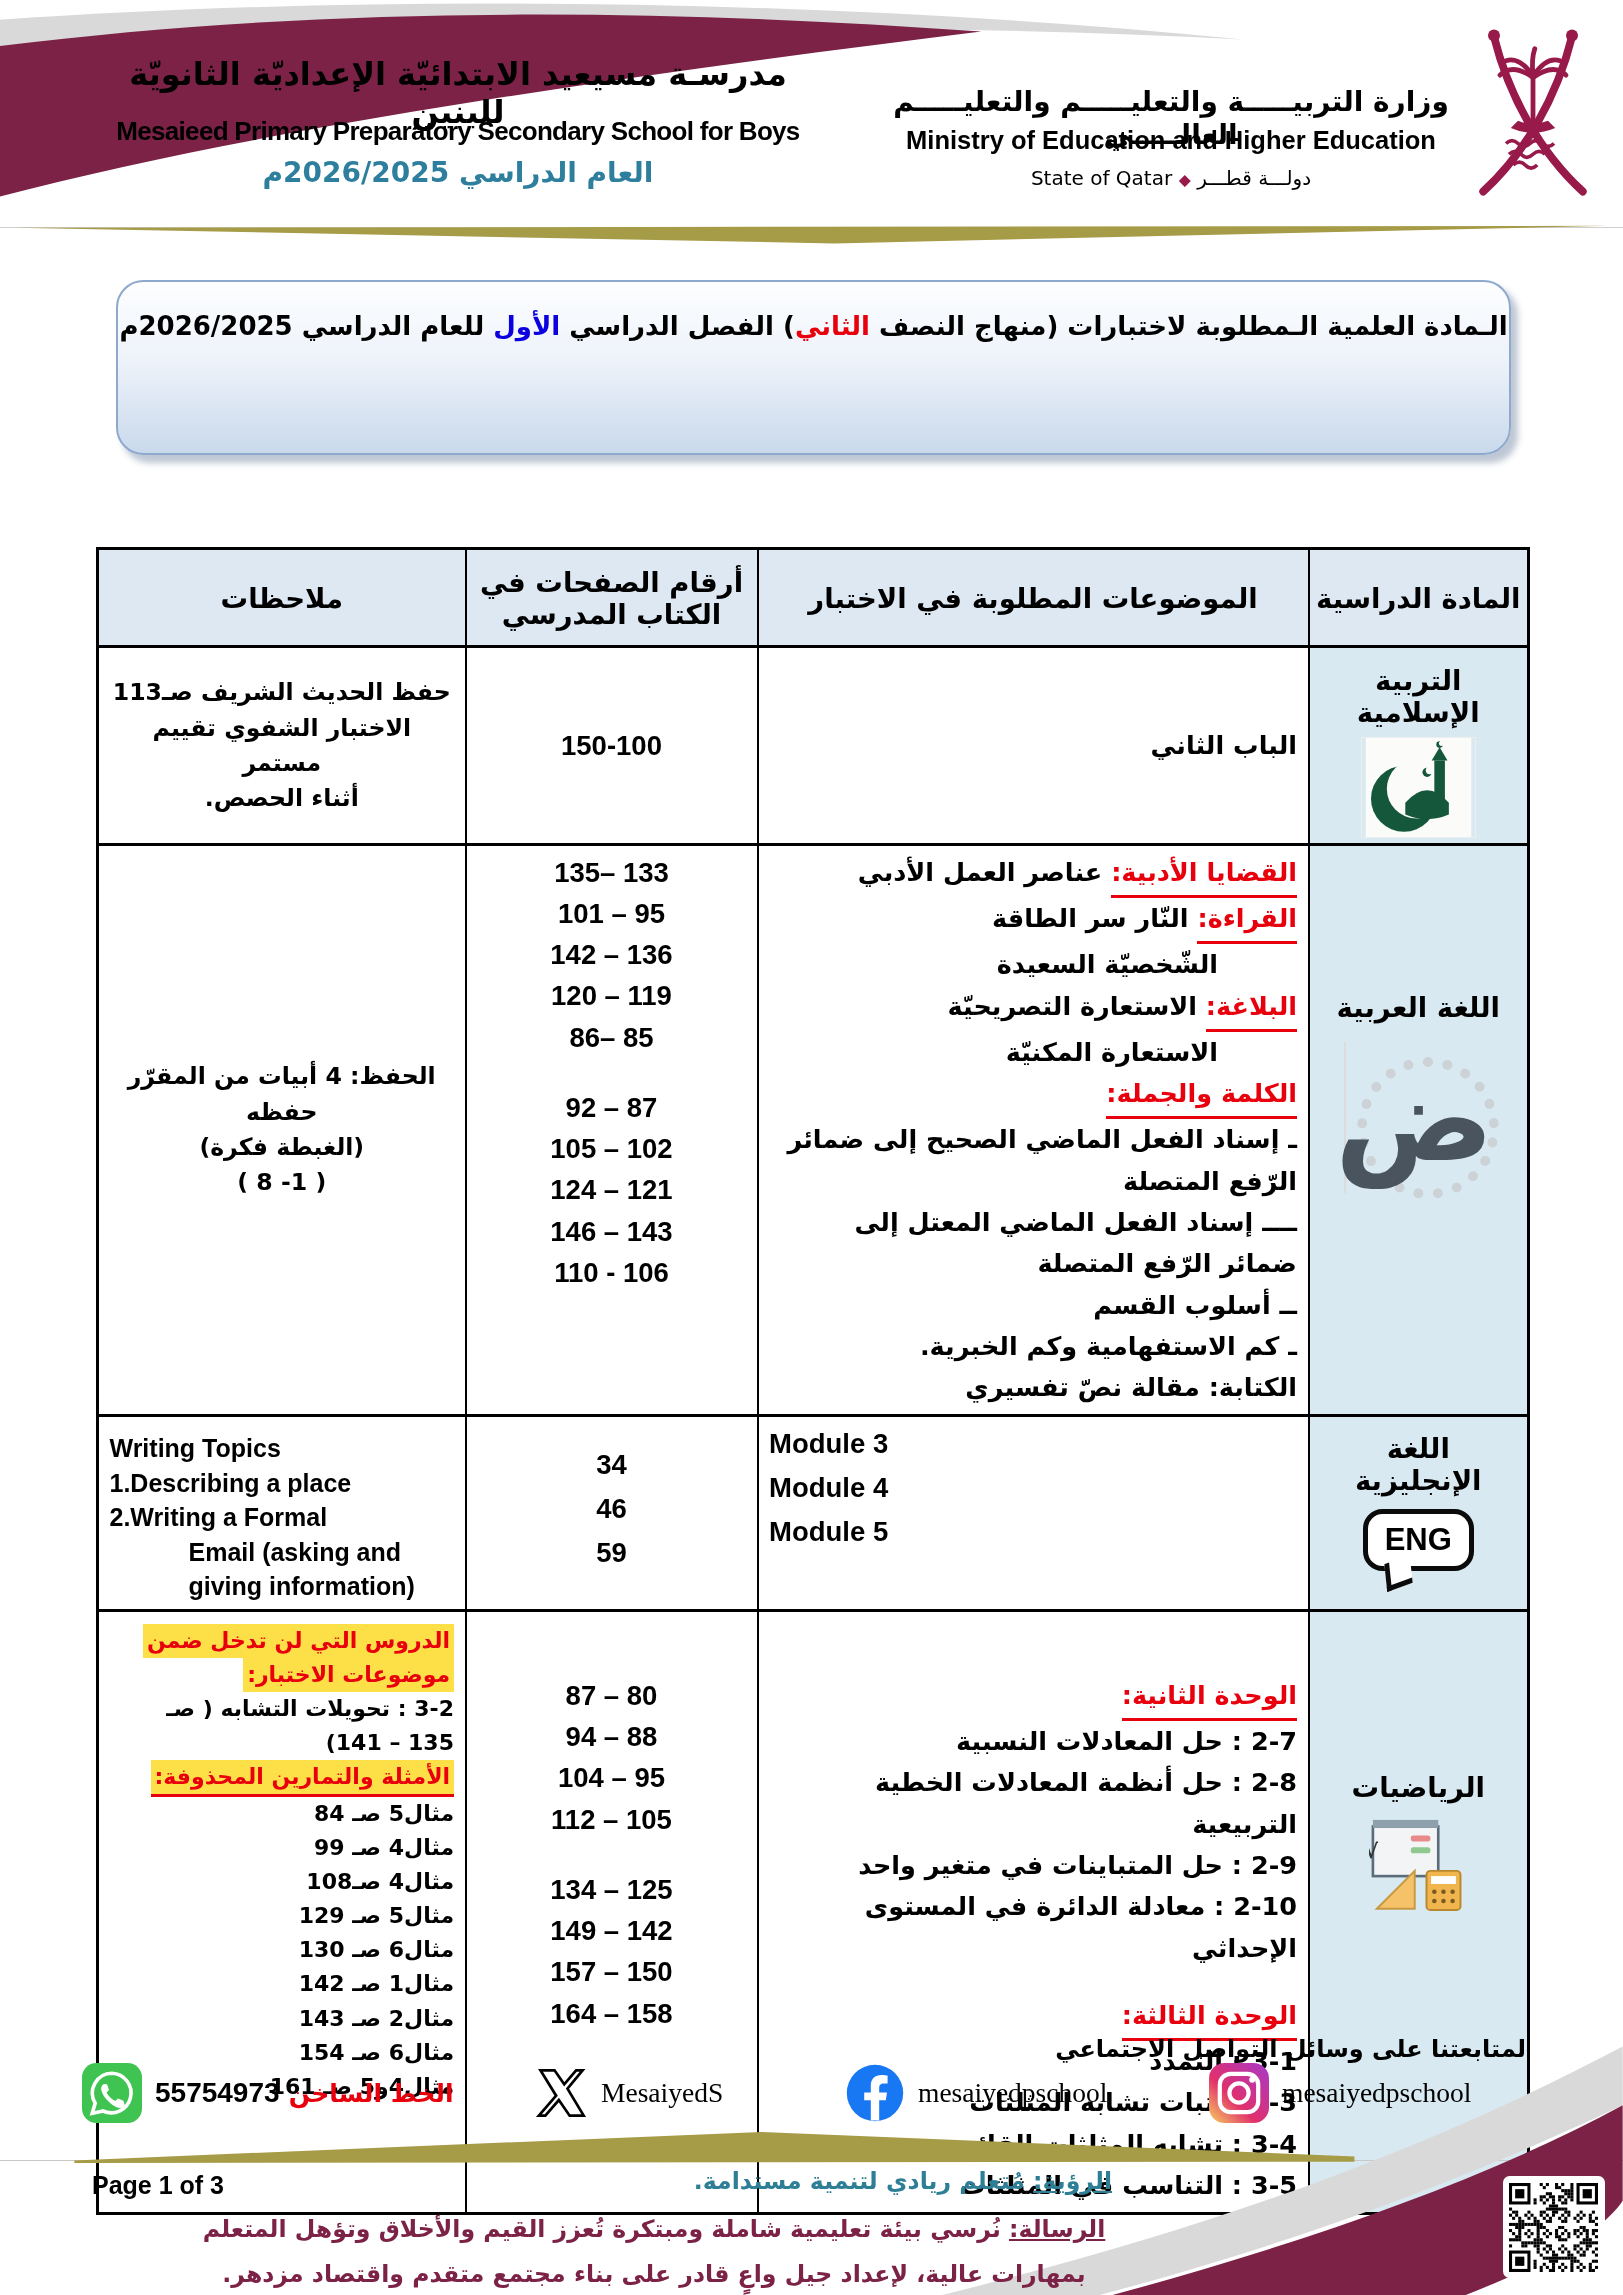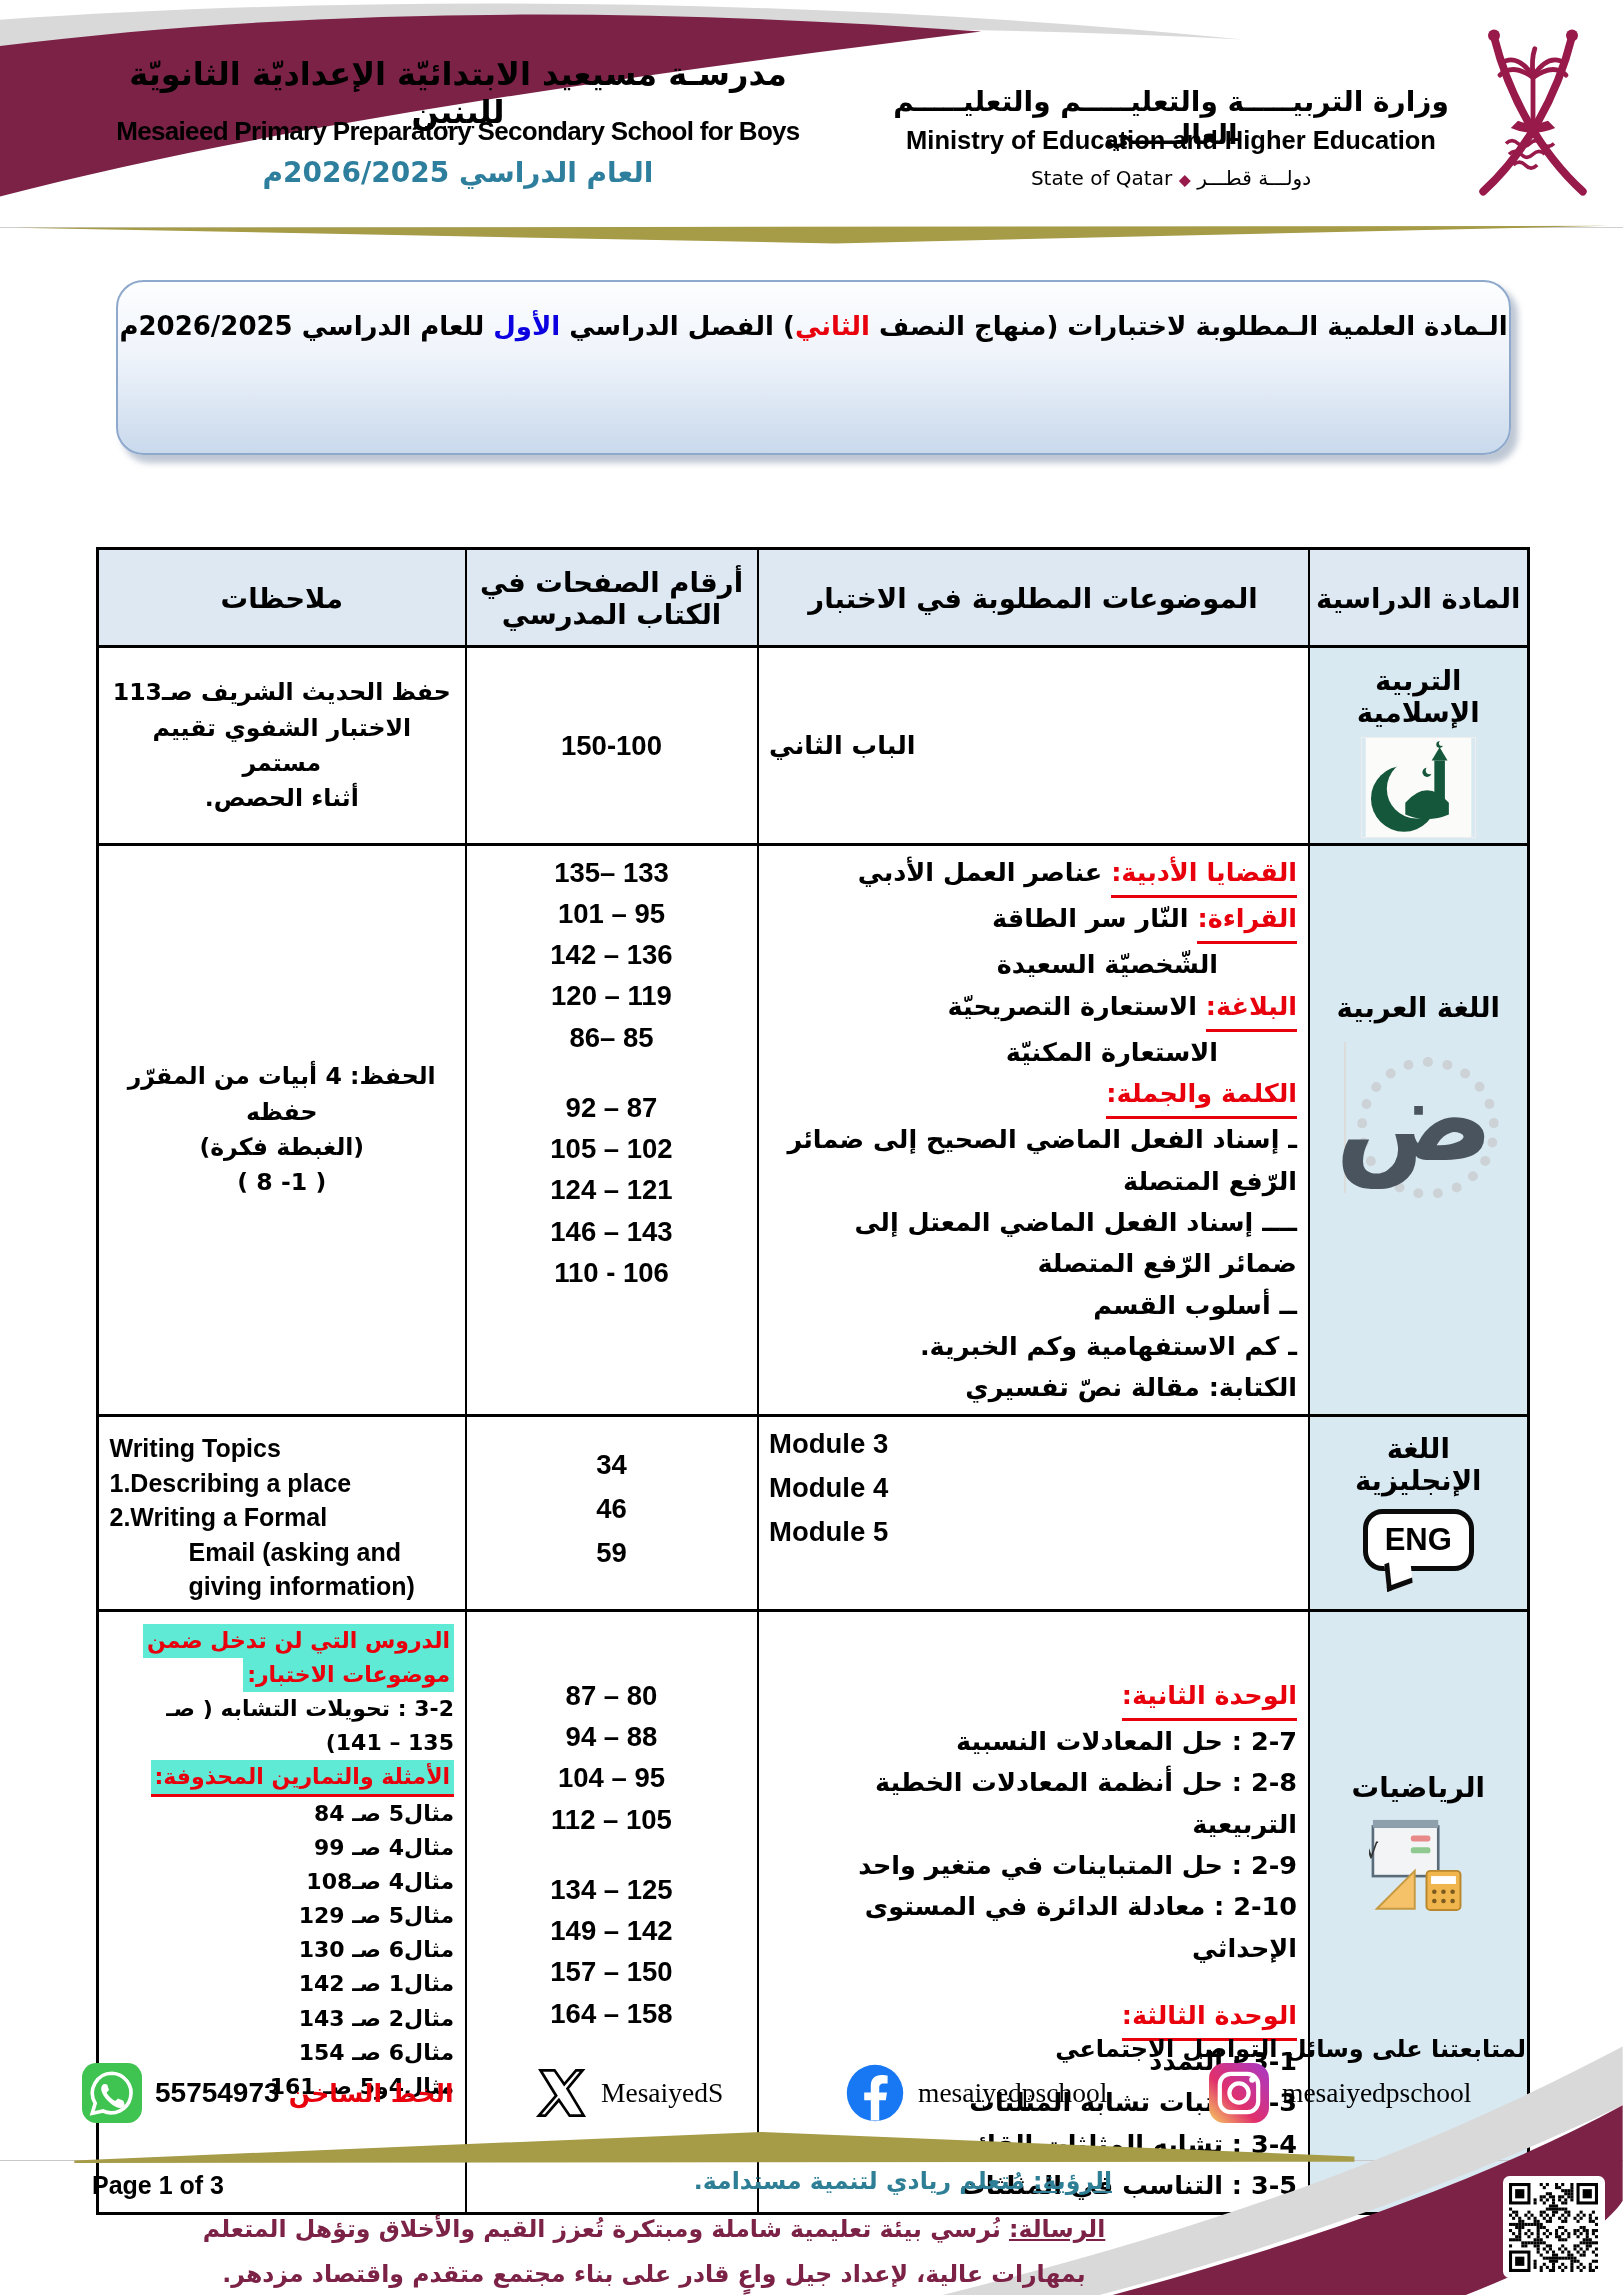--- a/index.html
+++ b/index.html
@@ -43,21 +43,21 @@
   .v-mid{vertical-align:middle !important;}
   .line{min-height:1em;}
   .line.ind{padding-right:79px;}
   .line.ind-l{padding-left:79px;}
   .line.gap{height:26px;}
   .pline{min-height:1em;}
   .pgap{height:29px;}
   .pad-top{padding-top:63px !important;}
   .red{color:#e8000d;}
   .u{border-bottom:3.3px solid #e8000d;padding-bottom:2px;display:inline-block;}
-  .hl{background:#5eead4;color:#e8000d;display:inline-block;padding:0 3.9px;}
+  .hl{background:#fde047;color:#e8000d;display:inline-block;padding:0 3.9px;}
   .hl.u{border-bottom:3.3px solid #e8000d;}
   .row-english .topics-cell,.row-english .notes-cell{font-family:"Liberation Sans",sans-serif;font-weight:bold;}
   .row-english .topics-cell{font-size:27.5px;line-height:1.6;}
   .row-english .pages-cell{padding-top:26px;line-height:1.6;}
   .row-english .notes-cell{font-size:25px;line-height:1.38;padding-top:14.4px;}
   .row-math .notes-cell{font-size:22px;line-height:1.55;padding-top:11.8px;}
   .subj-label{margin-top:10.5px;}
   .row-arabic .subj-label{margin-top:139px;}
   .row-math .subj-label{margin-top:154px;}
   .mosque-svg{width:113px;height:99px;margin:9.2px auto 0;border:0.7px solid #eee;}
@@ -179,21 +179,21 @@
                 <circle cx="77" cy="77" r="45" fill="#fbfbf9"></circle>
                 <path d="M60 98 Q93 60 126 98 L126 116 Q93 130 60 116 Z" fill="#14573b"></path>
                 <circle cx="93" cy="52" r="7" fill="#14573b"></circle>
                 <circle cx="97" cy="49" r="6" fill="#fbfbf9"></circle>
                 <rect x="104" y="34" width="16" height="64" fill="#14573b"></rect>
                 <polygon points="100,34 124,34 112,14" fill="#14573b"></polygon>
                 <circle cx="112" cy="10" r="5" fill="#14573b"></circle>
                 <circle cx="115" cy="8" r="4" fill="#fbfbf9"></circle>
               </svg>
             </td>
-            <td class="topics-cell v-mid" style="text-align: left;">
+            <td class="topics-cell v-mid" style="text-align: right;">
               <div class="line"><span>الباب الثاني</span></div>
             </td>
             <td class="pages-cell v-mid">
               <div class="pline">150-100</div>
             </td>
             <td class="notes-cell v-mid" style="text-align: center;">
               <div class="line"><span>حفظ الحديث الشريف صـ113</span></div>
               <div class="line"><span>الاختبار الشفوي تقييم مستمر</span></div>
               <div class="line"><span>أثناء الحصص.</span></div>
             </td>

